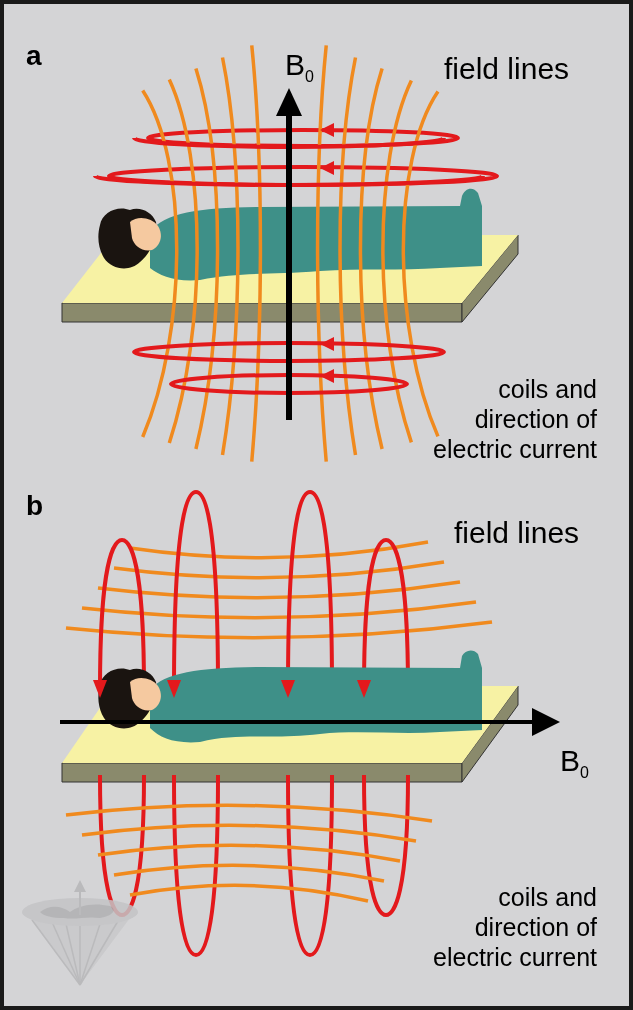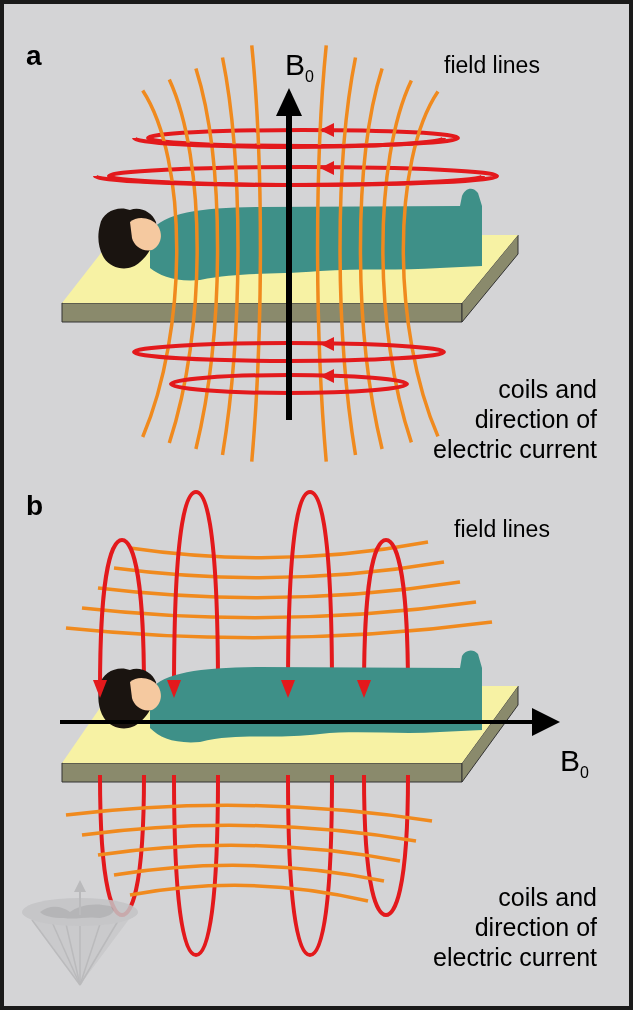--- a/index.html
+++ b/index.html
@@ -4,21 +4,21 @@
 <style>
   html, body { margin:0; padding:0; background:#000; }
   #frame {
     position:relative; width:633px; height:1010px; box-sizing:border-box;
     background:#d4d4d6; border:4px solid #1a1a1a; overflow:hidden;
     font-family:"Liberation Sans", sans-serif;
   }
   svg#dia { position:absolute; left:-4px; top:-4px; }
   .lbl { position:absolute; color:#000; font-family:"Liberation Sans", sans-serif; }
   .panel-letter { font-weight:bold; font-size:28px; }
-  .field-lbl { font-size:23px; }
+  .field-lbl { font-size:30px; }
   .coil-lbl { font-size:25px; text-align:right; line-height:30px;margin-left:10px; }
   .bsym { font-size:30px; }
   .bsym sub { font-size:16px; }
 </style>
 </head>
 <body>
 
 <div id="frame" style="background: rgb(212, 212, 214);">
   <svg id="dia" width="633" height="1010" viewBox="0 0 633 1010">
 

